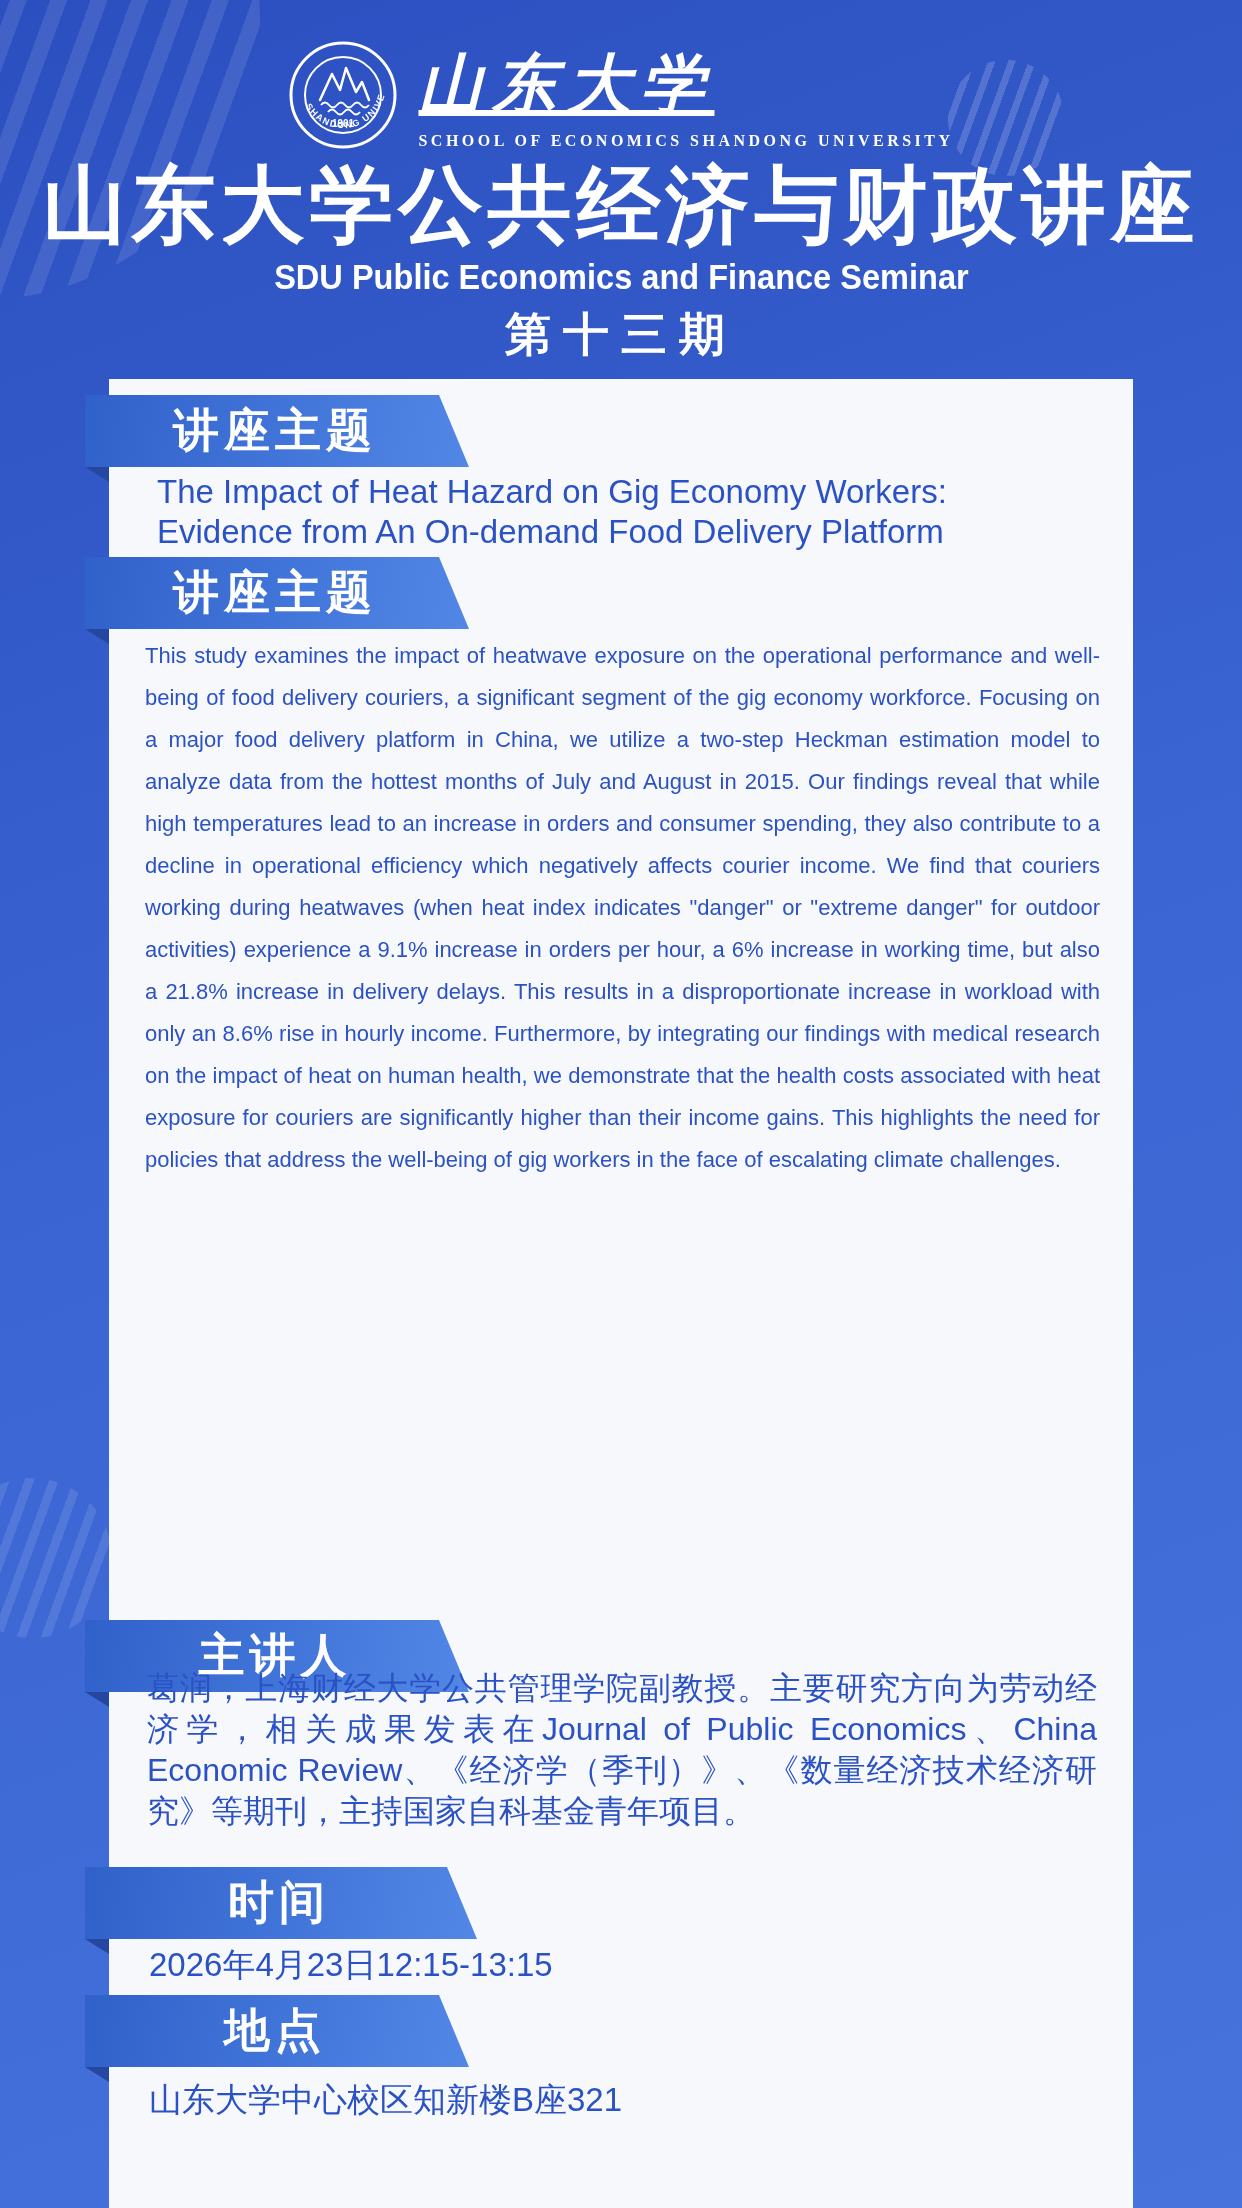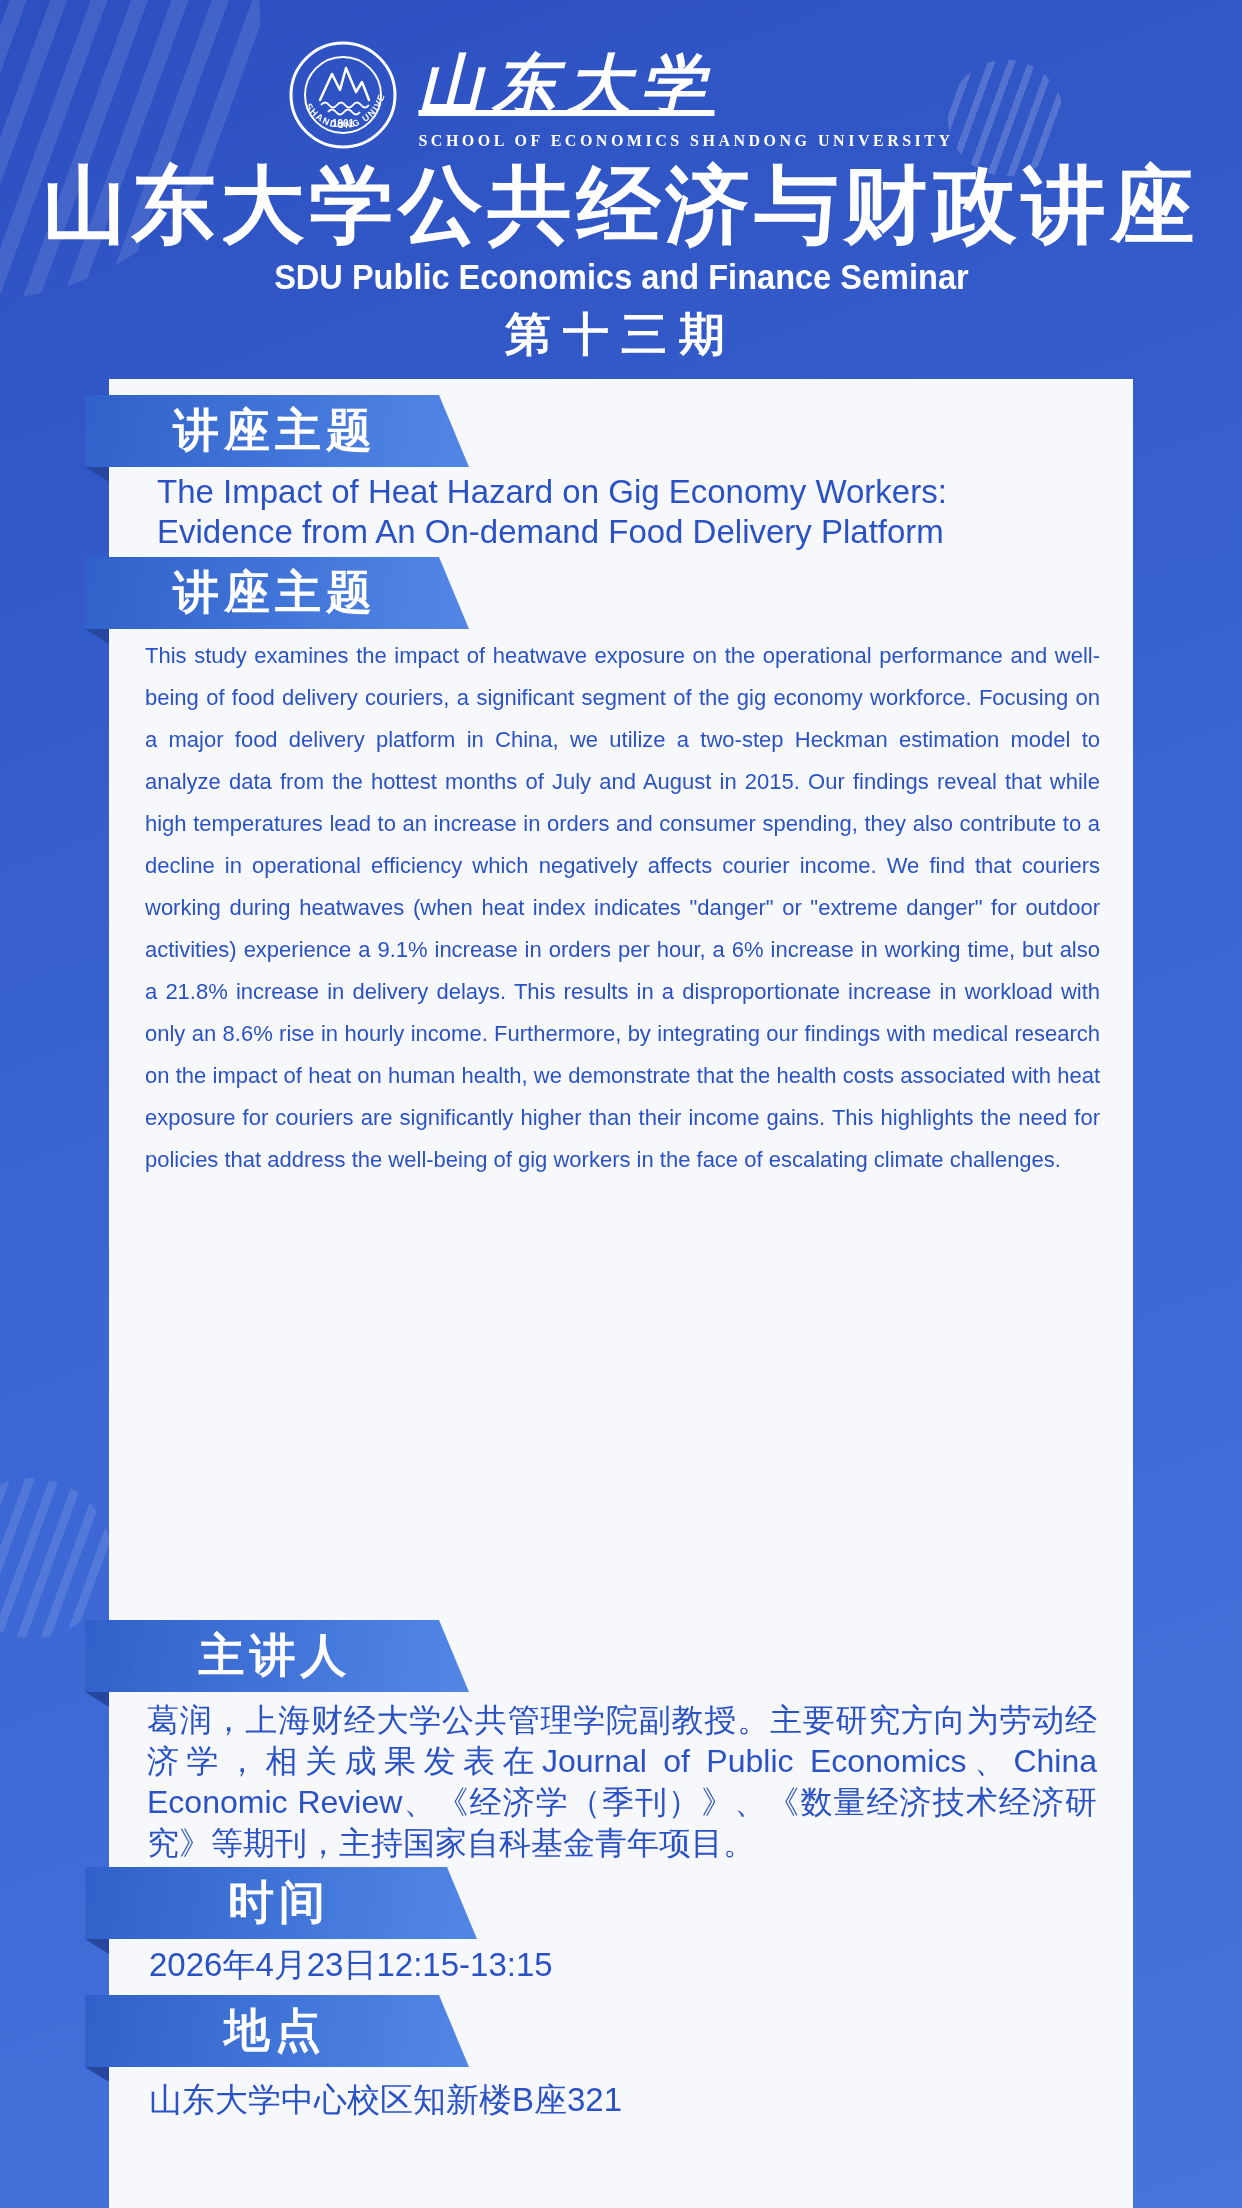--- a/index.html
+++ b/index.html
@@ -90,21 +90,21 @@
   .blue-text{color:#2b52c5;font-weight:normal;}
   .topic-text{
     position:absolute;top:93px;left:48px;right:38px;
     font-size:33px;line-height:40px;white-space:pre-line;
   }
   .abstract-text{
     position:absolute;top:256px;left:36px;right:33px;height:972px;
     font-size:22px;line-height:42px;text-align:justify;overflow:hidden;
   }
   .bio-text{
-    position:absolute;top:1321px;left:38px;right:36px;
+    position:absolute;top:1289px;left:38px;right:36px;
     font-size:32px;line-height:41px;text-align:justify;
   }
   .time-text{
     position:absolute;top:1567px;left:40px;right:40px;
     font-size:33px;line-height:38px;white-space:nowrap;
   }
   .venue-text{
     position:absolute;top:1702px;left:40px;right:40px;
     font-size:33px;line-height:38px;white-space:nowrap;
   }

